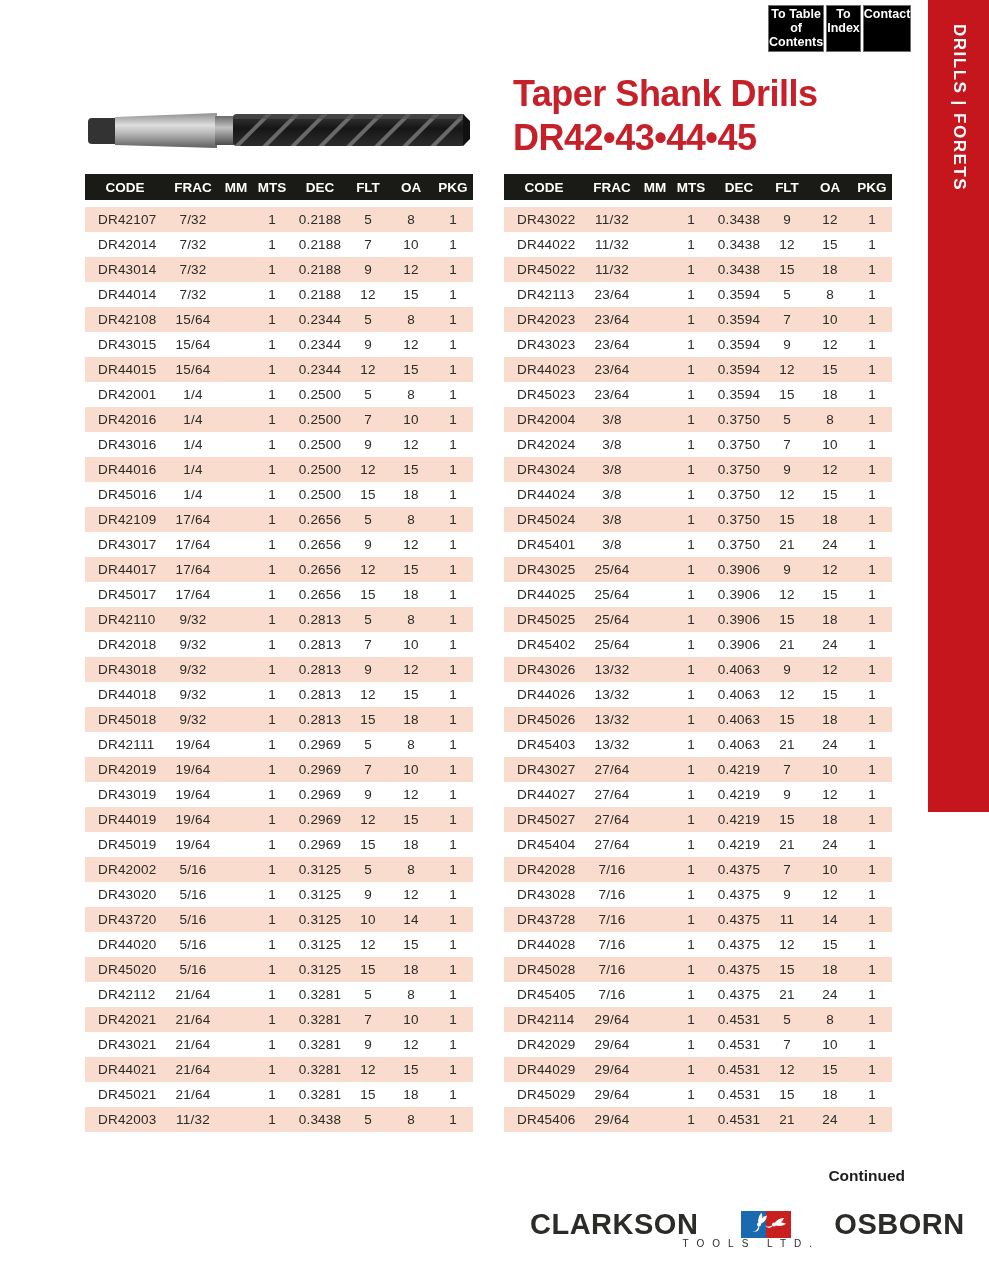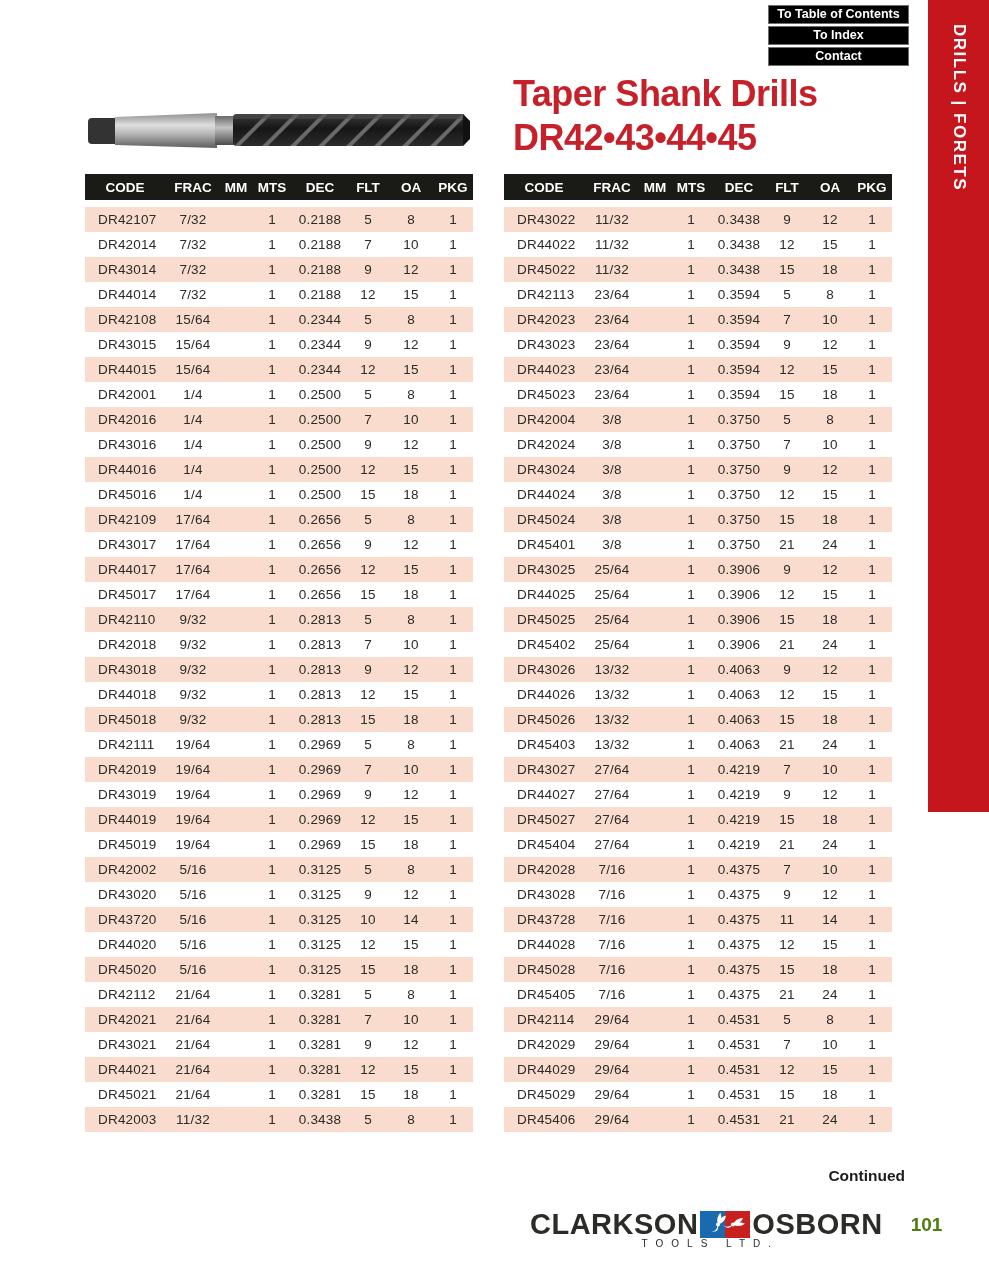--- a/index.html
+++ b/index.html
@@ -1,20 +1,20 @@
 <!DOCTYPE html>
 <html><head>
 <meta charset="utf-8">
 <style>
   html,body{margin:0;padding:0;background:#ffffff;}
   .page{position:relative;width:989px;height:1280px;background:#ffffff;overflow:hidden;
         font-family:"Liberation Sans",sans-serif;color:#2b2b28;}
 
   
-  .nav{position:absolute;left:768px;top:5px;width:141px;display:flex;flex-direction:column;gap:2px;}
+  .nav{position:absolute;left:768px;top:5px;width:141px;display:flex;flex-direction:row;gap:2px;}
   .nav-btn{background:#000000;border:1px solid #6e6e6e;color:#ffffff;font-weight:bold;
            font-size:12.5px;text-align:center;padding:1px 0 2px;line-height:14px;cursor:pointer;}
 
   
   .side-tab{position:absolute;left:928px;top:0;width:61px;height:812px;background:#c5161d;}
   .side-tab-label{position:absolute;top:24px;left:50%;transform:translateX(-50%);
                   writing-mode:vertical-rl;color:#ffffff;font-weight:bold;font-size:17px;
                   letter-spacing:1.5px;white-space:nowrap;}
 
   
@@ -39,21 +39,21 @@
            letter-spacing:0.2px;}
   tbody td:first-child{text-align:left;padding-left:13px;}
   tbody tr:nth-child(odd){background:#f9dccd;}
 
   .continued{position:absolute;left:505px;top:1167px;width:400px;text-align:right;
              font-weight:bold;font-size:15.5px;color:#1d1d1b;}
 
   
   .footer{position:absolute;left:530px;top:1210px;display:flex;align-items:flex-start;}
   .brand{display:flex;flex-direction:column;align-items:center;}
-  .brand-row{display:flex;align-items:center;}
+  .brand-row{display:flex;align-items:center;gap:41px;}
   .brand-word{font-weight:bold;font-size:29px;letter-spacing:0.5px;color:#2b2b28;line-height:28px;}
   .brand-logo{width:50px;height:27px;margin:0 2px;}
   .brand-sub{font-size:10px;letter-spacing:8px;color:#2b2b28;margin-top:0;padding-left:8px;}
   .page-num{font-weight:bold;font-size:19px;color:#4d7c0f;margin-left:28px;margin-top:4px;text-align:center;}
 </style>
 </head>
 <body>
 
 <div class="page">
 

